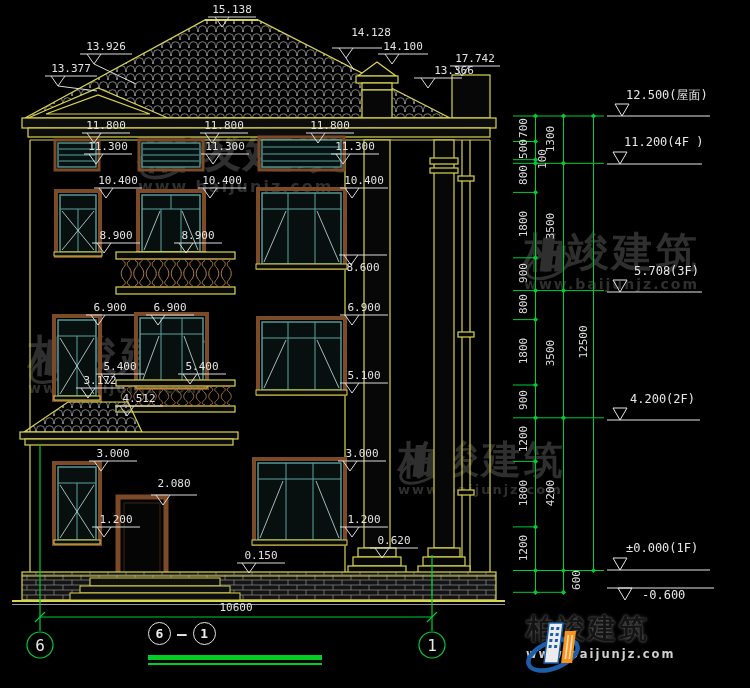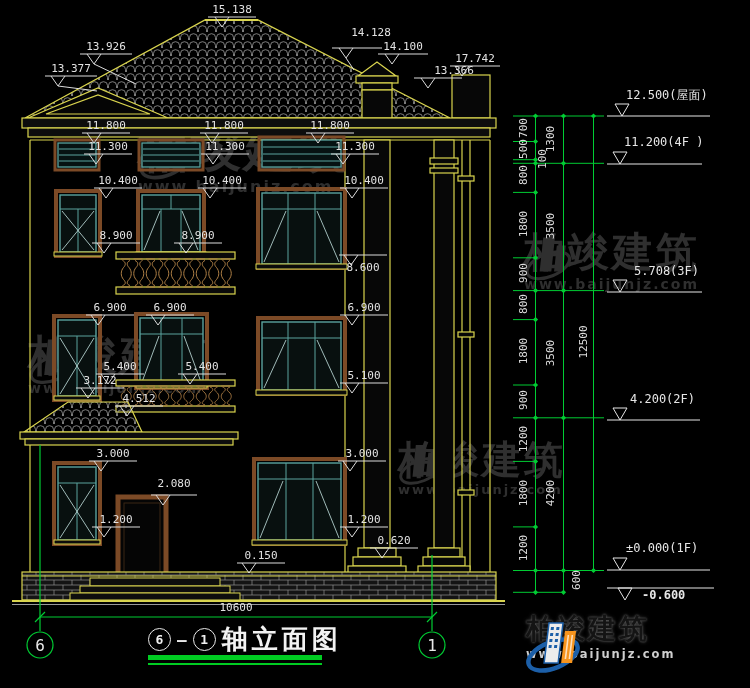--- a/index.html
+++ b/index.html
@@ -399,30 +399,29 @@
   <div class="vd" style="left:529px;top:347px;">3500</div>
   <div class="vd" style="left:529px;top:487px;">4200</div>
   <div class="vd" style="left:555px;top:574px;">600</div>
   <div class="vd" style="left:562px;top:336px;">12500</div>
 
   <div class="lv" style="left:626px;top:89px;">12.500(屋面)</div>
   <div class="lv" style="left:624px;top:136px;">11.200(4F )</div>
   <div class="lv" style="left:634px;top:265px;">5.708(3F)</div>
   <div class="lv" style="left:630px;top:393px;">4.200(2F)</div>
   <div class="lv" style="left:626px;top:542px;">±0.000(1F)</div>
-  <div class="lv" style="left:642px;top:589px;font-weight:bold;">-0.600</div>
+  <div class="lv" style="left:642px;top:589px;">-0.600</div>
 
   <div class="bubble-num" style="left:27px;top:637px;">6</div>
   <div class="bubble-num" style="left:419px;top:637px;">1</div>
 
   <div class="title-row">
     <span class="circ">6</span>
     <span class="tdash">—</span>
     <span class="circ">1</span>
-    <span class="title-text">轴立面图</span>
   </div>
   <div class="ul1"></div>
   <div class="ul2"></div>
 
   <div class="logo">
     <svg width="58" height="62" viewBox="0 0 58 62">
       <ellipse cx="27" cy="40" rx="26" ry="13" transform="rotate(-22 27 40)" fill="none" stroke="#1c5fa8" stroke-width="4.5"></ellipse>
       <g transform="skewX(-7)">
         <rect x="24" y="8" width="14" height="40" fill="#ececec" stroke="#1c5fa8" stroke-width="1.5"></rect>
         <rect x="26.5" y="12" width="3" height="3" fill="#1c5fa8"></rect>

